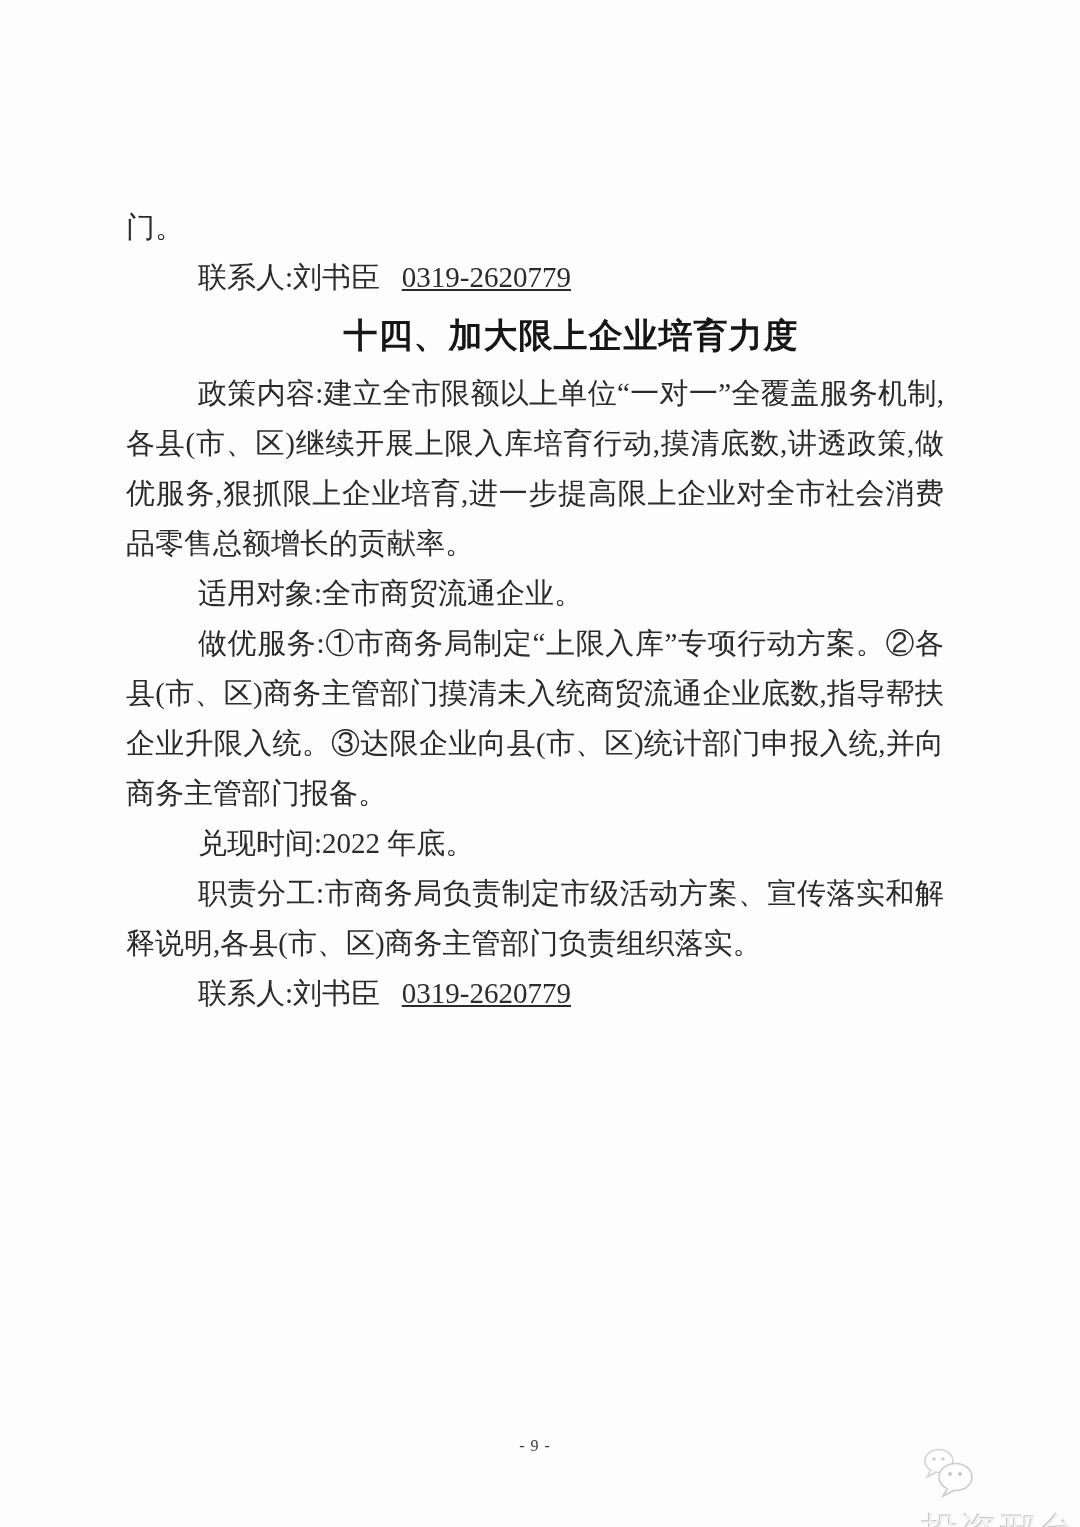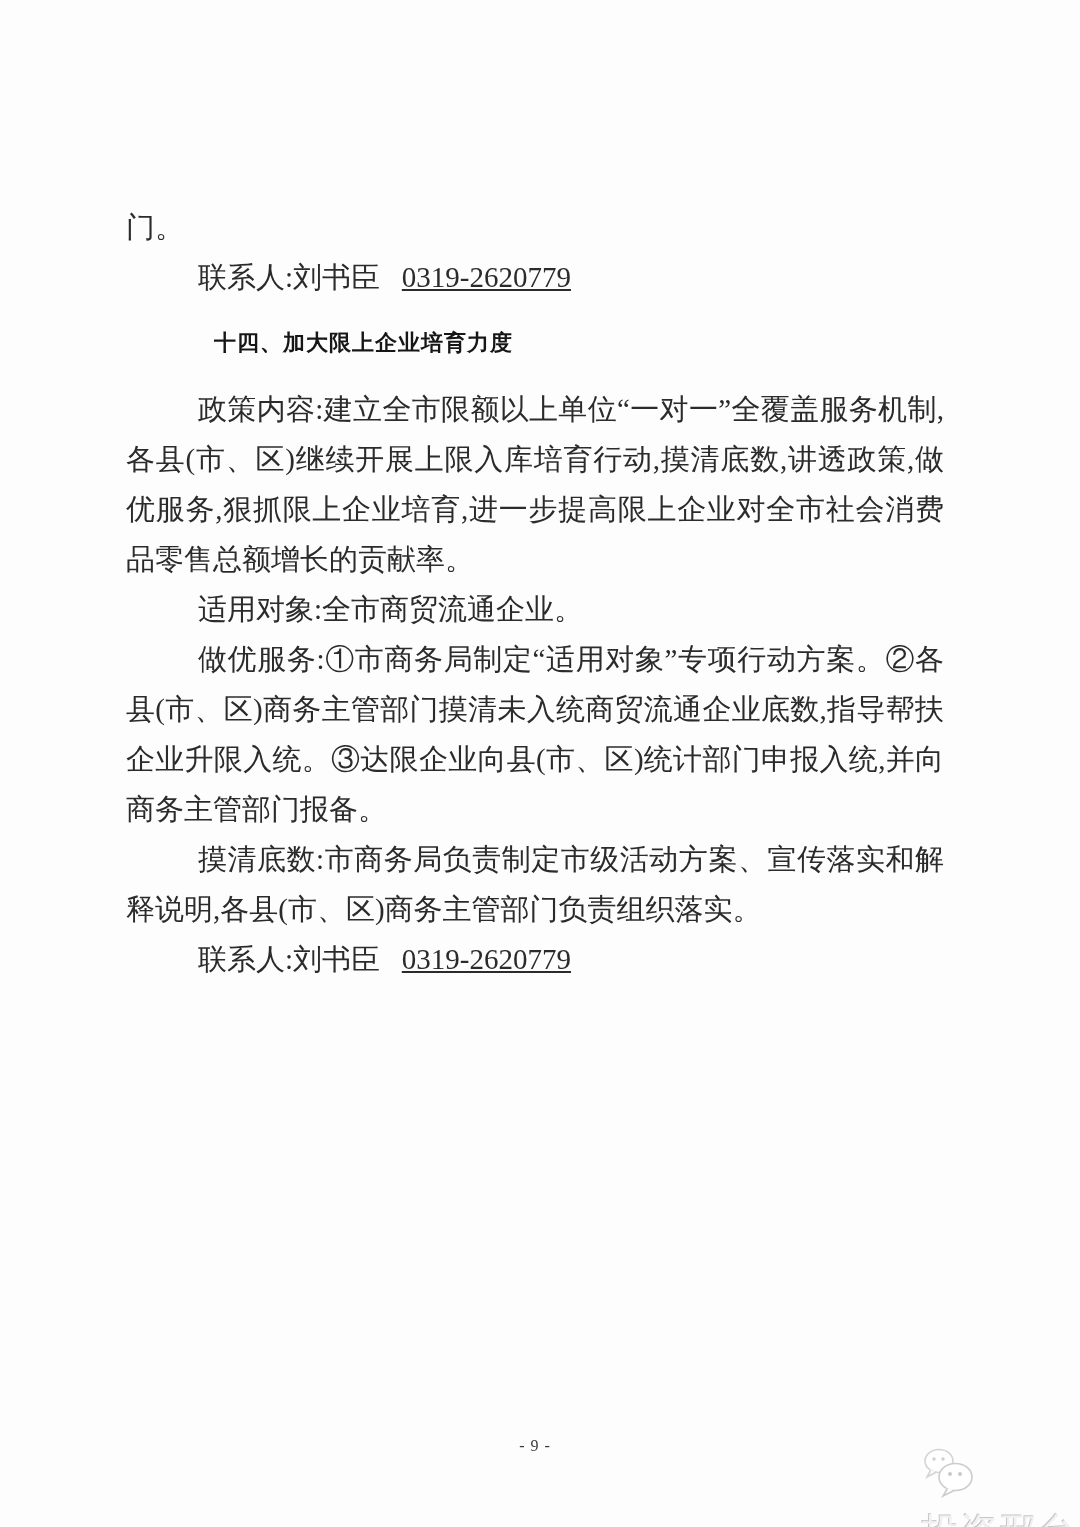--- a/index.html
+++ b/index.html
@@ -28,27 +28,27 @@
   .doc p {
     margin: 0;
   }
   .para-indent {
     text-indent: 72px;
   }
   .label {
     font-weight: 400;
   }
   .section-heading {
-    margin: 16px;
+    margin: 8px;
     font-family: "Liberation Sans", "DejaVu Sans", sans-serif;
     font-weight: 700;
-    font-size: 22px;
+    font-size: 34px;
     line-height: 50px;
     text-indent: 72px;
-    text-align: left;
+    text-align: center;
     color: #161616;
     letter-spacing: 1px;
   }
   .phone {
     margin-left: 0.75em;
     text-decoration: underline;
   }
   .page-number {
     position: absolute;
     top: 1436px;
@@ -103,26 +103,29 @@
 
     <p class="para-indent">
       <span class="label">政策内容:</span><span>建立全市限额以上单位“一对一”全覆盖服务机制,各县(市、区)继续开展上限入库培育行动,摸清底数,讲透政策,做优服务,狠抓限上企业培育,进一步提高限上企业对全市社会消费品零售总额增长的贡献率。</span>
     </p>
 
     <p class="para-indent">
       <span class="label">适用对象:</span><span>全市商贸流通企业。</span>
     </p>
 
     <p class="para-indent">
-      <span class="label">做优服务:</span><span>①市商务局制定“适用对象”专项行动方案。②各县(市、区)商务主管部门摸清未入统商贸流通企业底数,指导帮扶企业升限入统。③达限企业向县(市、区)统计部门申报入统,并向商务主管部门报备。</span>
+      <span class="label">做优服务:</span><span>①市商务局制定“上限入库”专项行动方案。②各县(市、区)商务主管部门摸清未入统商贸流通企业底数,指导帮扶企业升限入统。③达限企业向县(市、区)统计部门申报入统,并向商务主管部门报备。</span>
     </p>
 
+    <p class="para-indent">
+      <span class="label">兑现时间:</span><span>2022 年底。</span>
+    </p>
 
     <p class="para-indent">
-      <span class="label">摸清底数:</span><span>市商务局负责制定市级活动方案、宣传落实和解释说明,各县(市、区)商务主管部门负责组织落实。</span>
+      <span class="label">职责分工:</span><span>市商务局负责制定市级活动方案、宣传落实和解释说明,各县(市、区)商务主管部门负责组织落实。</span>
     </p>
 
     <p class="para-indent">
       <span class="label">联系人:</span><span>刘书臣</span><span class="phone">0319-2620779</span>
     </p>
 
   </div>
 
   <div class="page-number">- 9 -</div>
 

